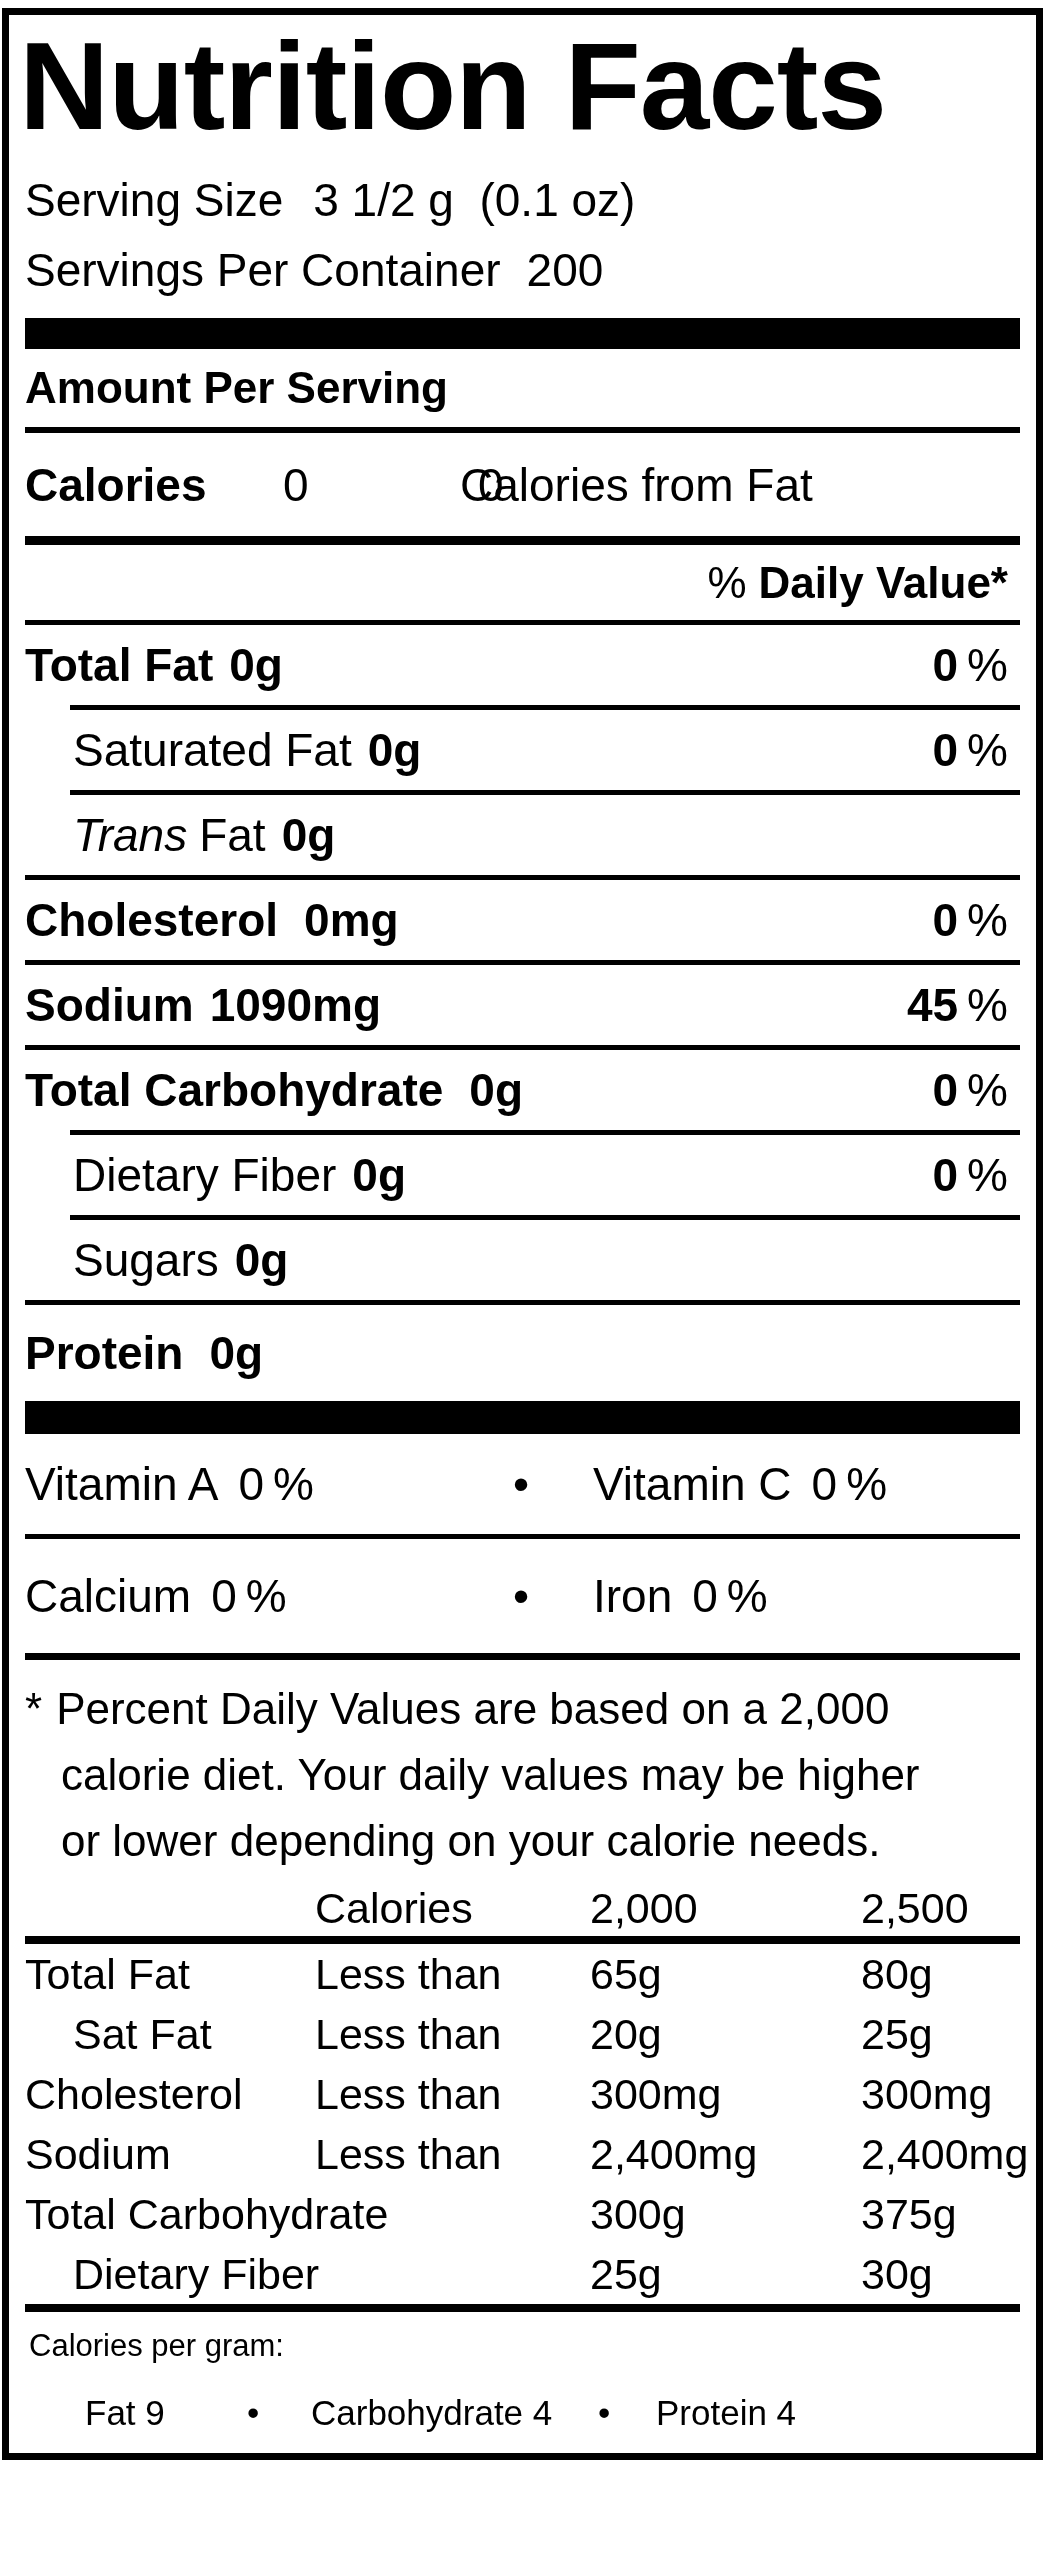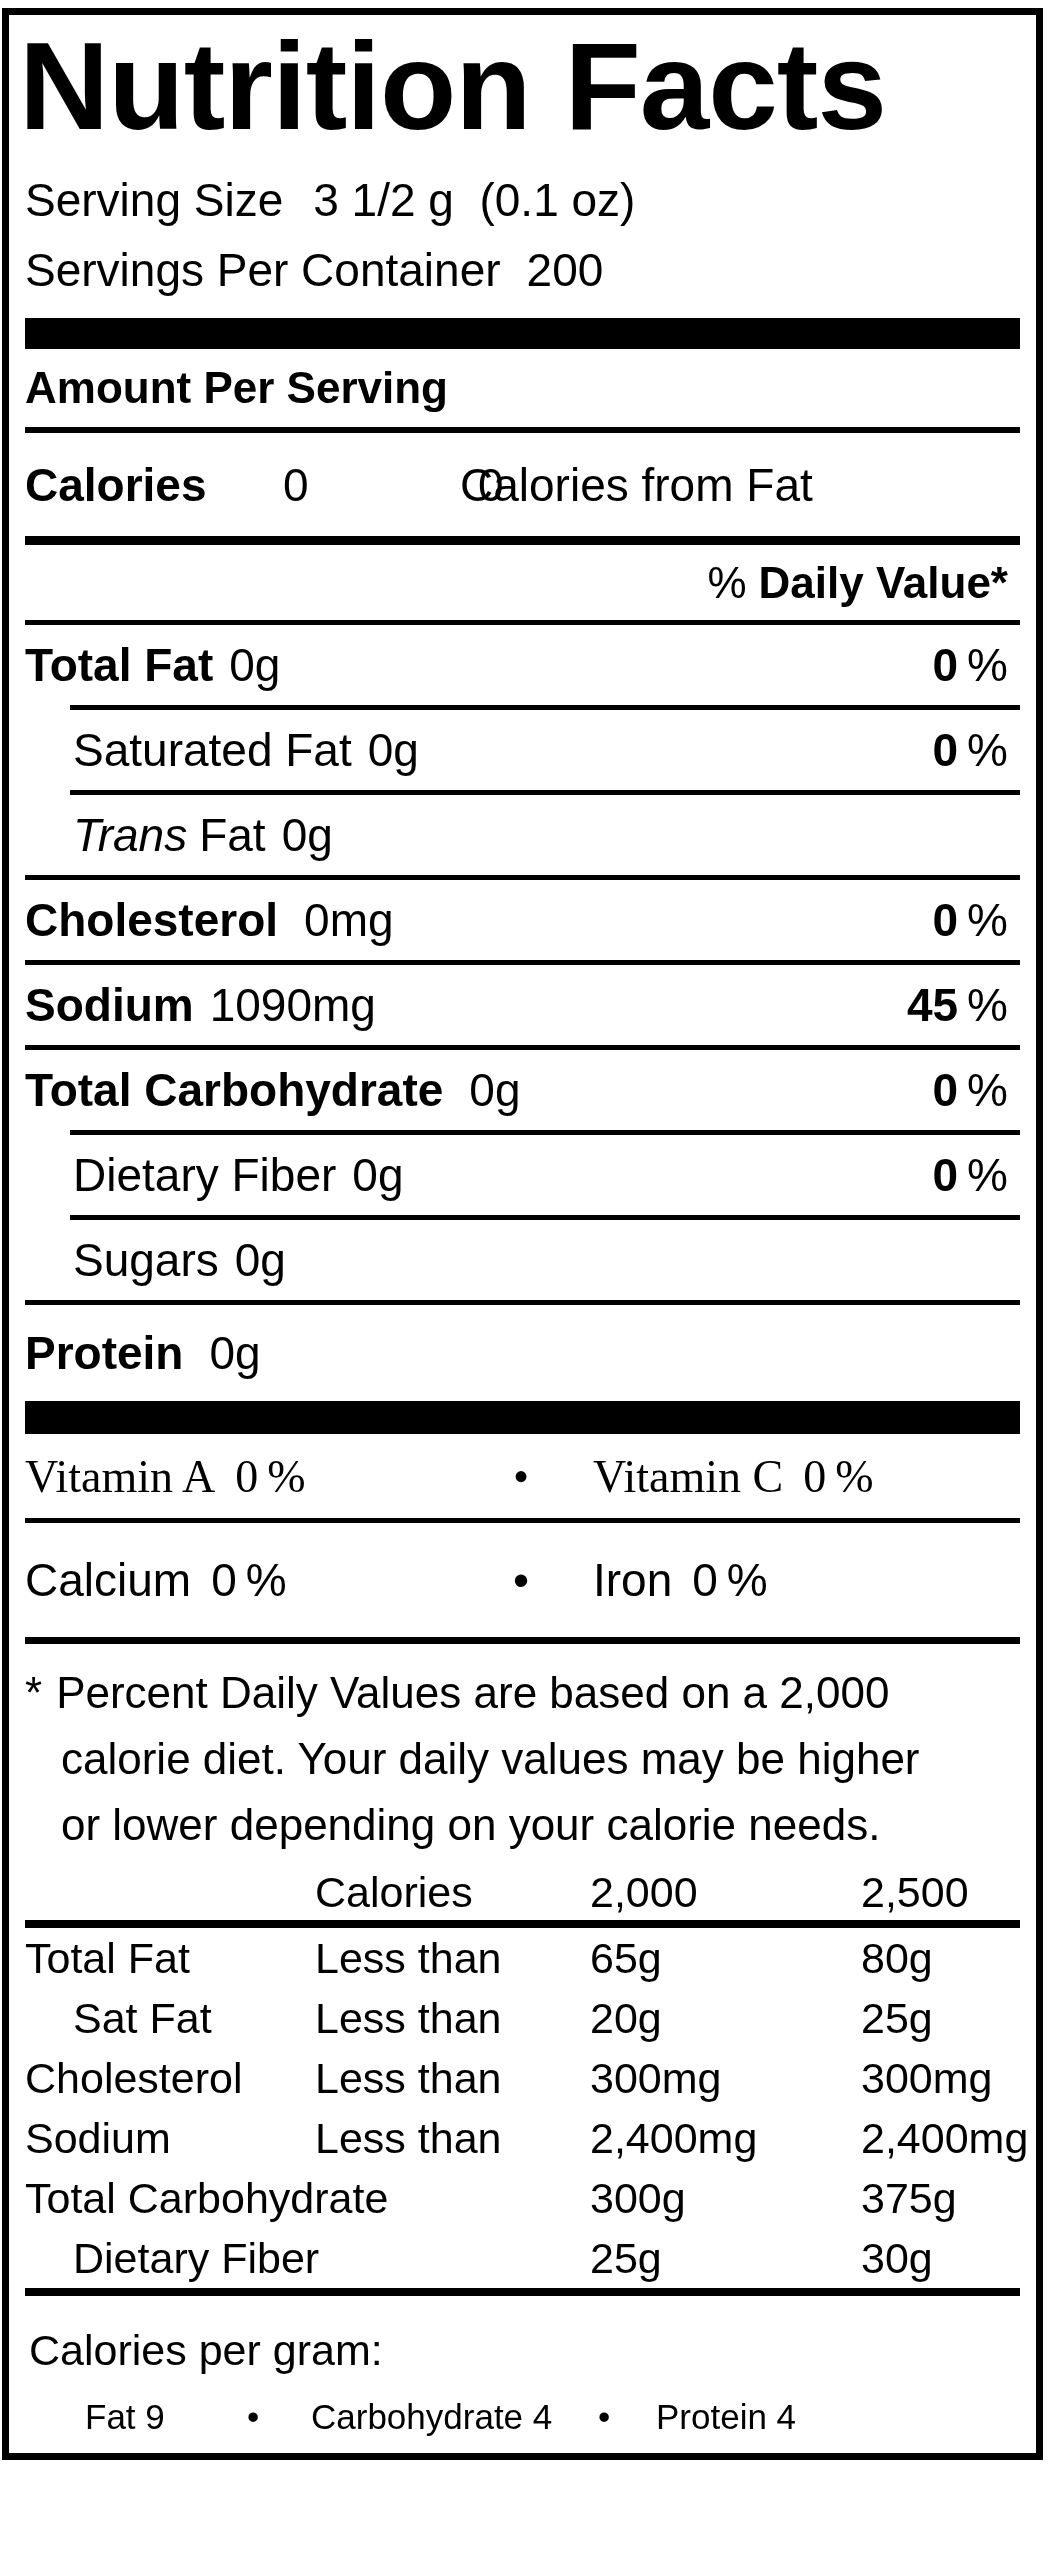--- a/index.html
+++ b/index.html
@@ -62,46 +62,46 @@
   .rule { height: 5px; background: #000; }
   .rule.ind { margin-left: 45px; }
   .rule.t7 { height: 7px; }
   .nrow { position: relative; height: 80px; display: flex; align-items: center; font-size: 46px; white-space: nowrap; }
   .nrow.tall { height: 96px; }
   .nrow.ind { padding-left: 48px; }
   .nm { font-weight: bold; }
   .nm-plain { font-weight: 400; }
   .nm-italic { font-style: italic; font-weight: 400; }
   .gap12 { margin-left: 12px; }
-  .amt { margin-left: 16px; font-weight: 400; }
+  .amt { margin-left: 16px; font-weight: 700; }
   .amt.wide { margin-left: 26px; }
   .dv { position: absolute; right: 12px; top: 50%; transform: translateY(-50%); font-weight: bold; display: flex; align-items: center; }
   .dv .pct { font-weight: 400; margin-left: 9px; }
   .vrow { position: relative; font-size: 46px; }
-  .vrow.r1 { height: 84px; font-family: Liberation Serif, serif; }
+  .vrow.r1 { height: 100px; }
   .vrow.r2 { height: 114px; }
   .vrow .grp { position: absolute; top: 50%; transform: translateY(-50%); white-space: nowrap; }
   .vrow .left { left: 0; }
   .vrow .right { left: 568px; }
   .vrow .bullet { position: absolute; left: 488px; top: 50%; transform: translateY(-50%); font-size: 46px; }
   .vval { margin-left: 20px; }
   .vpct { margin-left: 9px; }
   .footnote { padding: 16px 0 6px 36px; font-size: 44px; line-height: 66px; }
   .fn-first { text-indent: -36px; }
   .fn-first .mark { margin-right: 14px; }
   .ftable-hdr { position: relative; height: 64px; font-size: 43px; border-bottom: 8px solid #000; }
   .ftable-hdr span, .frow span { position: absolute; top: 50%; transform: translateY(-50%); white-space: nowrap; }
   .frow { position: relative; height: 60px; font-size: 43px; }
   .c1 { left: 0; }
   .c1.ind { left: 48px; }
   .c2 { left: 290px; }
   .c3 { left: 565px; }
   .c4 { left: 836px; }
   .frows-wrap { border-bottom: 8px solid #000; }
-  .cpg-label-row { height: 68px; display: flex; align-items: center; font-size: 43px; padding-left: 4px; margin-top: 20px; }
+  .cpg-label-row { height: 68px; display: flex; align-items: center; font-size: 31px; padding-left: 4px; }
   .cpg-items-row { position: relative; height: 66px; font-size: 35px; }
   .cpg-items-row span { position: absolute; top: 50%; transform: translateY(-50%); white-space: nowrap; }
   .cpg-i0 { left: 60px; }
   .cpg-b1 { left: 222px; }
   .cpg-i1 { left: 286px; }
   .cpg-b2 { left: 573px; }
   .cpg-i2 { left: 631px; }
 </style>
 </head>
 <body>

